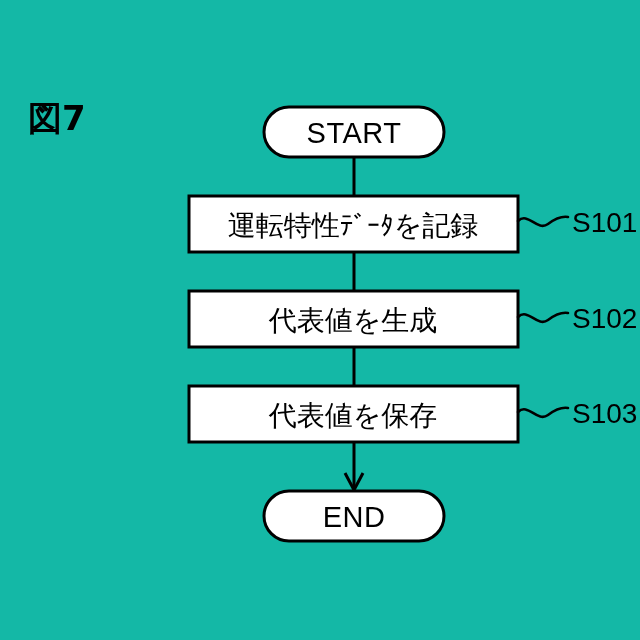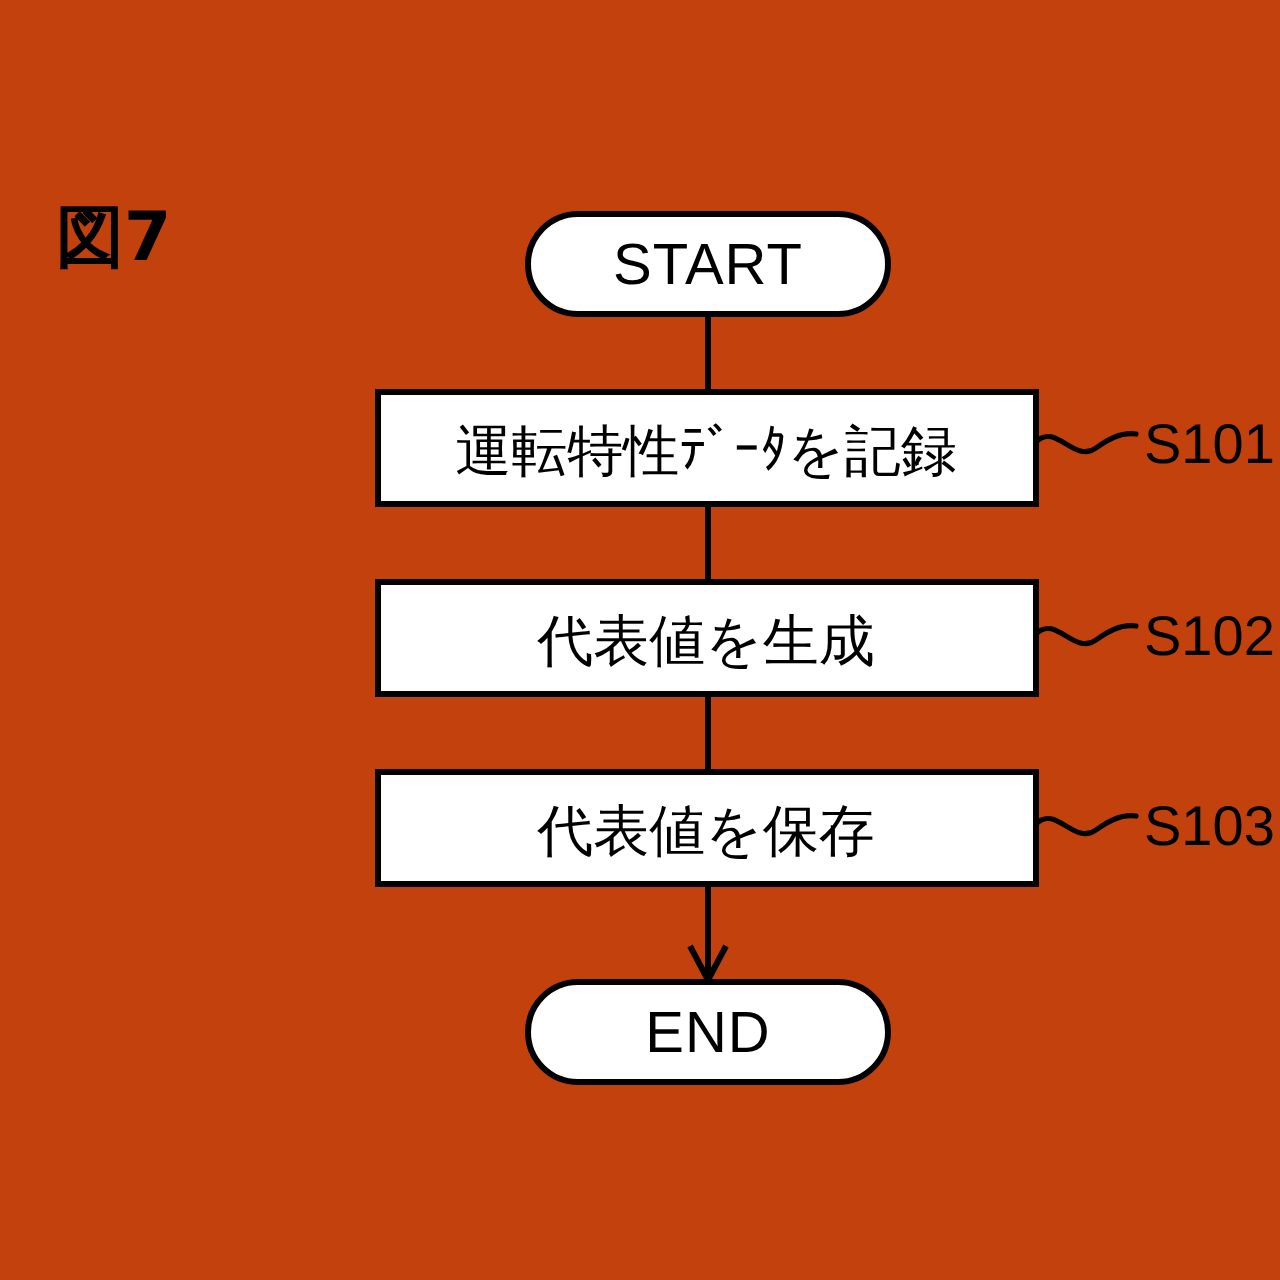--- a/index.html
+++ b/index.html
@@ -4,21 +4,21 @@
 <style>
   html, body {
     margin: 0;
     padding: 0;
     background: #ffffff;
   }
   #canvas {
     position: relative;
     width: 640px;
     height: 640px;
-    background: #c2410c;
+    background: #14b8a6;
     overflow: hidden;
     font-family: "Liberation Sans", sans-serif;
   }
   #figure-label {
     position: absolute;
     left: 28px;
     top: 96px;
     font-family: "DejaVu Sans", sans-serif;
     font-size: 34px;
     font-weight: bold;

